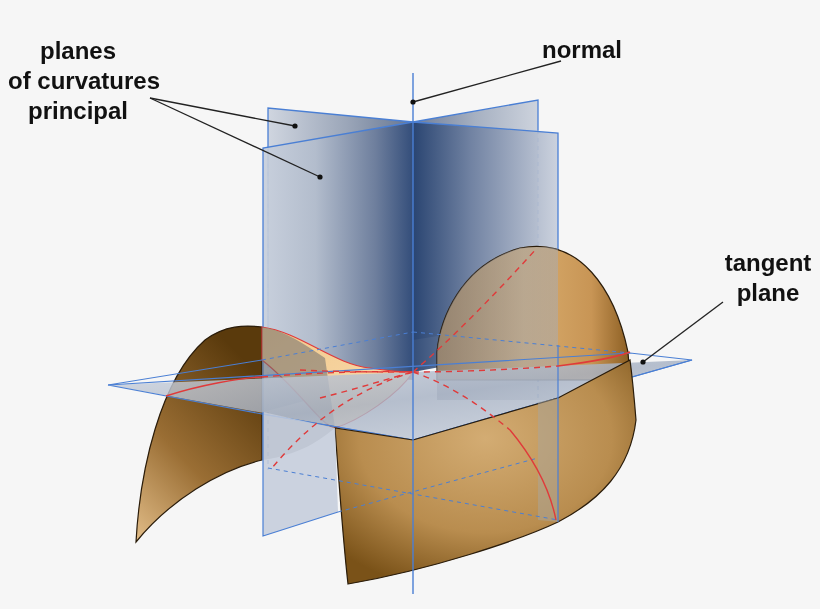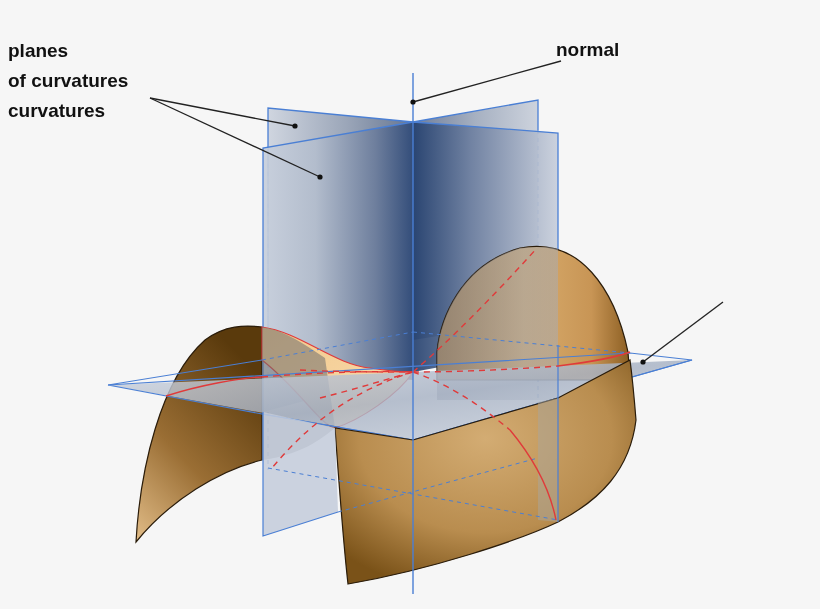--- a/index.html
+++ b/index.html
@@ -2,24 +2,24 @@
 <html><head>
 <meta charset="utf-8">
 <style>
   html, body { margin: 0; padding: 0; background: #f6f6f6; }
   body { width: 820px; height: 609px; overflow: hidden; position: relative; font-family: "Liberation Sans", sans-serif; }
   #stage { position: absolute; left: 0; top: 0; width: 820px; height: 609px; }
   .label {
     position: absolute;
     font-family: "Liberation Sans", sans-serif;
     font-weight: bold;
-    font-size: 19px;
+    font-size: 24px;
     line-height: 30px;
     color: #111;
-    text-align: left;
+    text-align: center;
     white-space: nowrap;
   }
   .label span { display: block; }
 </style>
 </head>
 <body>
 
 <div id="stage">
 <svg width="820" height="609" viewBox="0 0 820 609" xmlns="http://www.w3.org/2000/svg">
   <defs>
@@ -168,20 +168,24 @@
     <line x1="561" y1="61" x2="413" y2="102"></line>
     <circle cx="413" cy="102" r="2.6" stroke="none"></circle>
     <line x1="723" y1="302" x2="643" y2="362"></line>
     <circle cx="643" cy="362" r="2.6" stroke="none"></circle>
   </g>
 </svg>
 
   <div class="label" style="left:8px; top:36px; width:140px;">
     <span>planes</span>
     <span>of curvatures</span>
-    <span>curvatures</span>
+    <span>principal</span>
   </div>
 
-  <div class="label" style="left:556px; top:35px; width:100px;">
+  <div class="label" style="left:532px; top:35px; width:100px;">
     <span>normal</span>
   </div>
 
+  <div class="label" style="left:718px; top:248px; width:100px;">
+    <span>tangent</span>
+    <span>plane</span>
+  </div>
 </div>
 
 </body></html>

